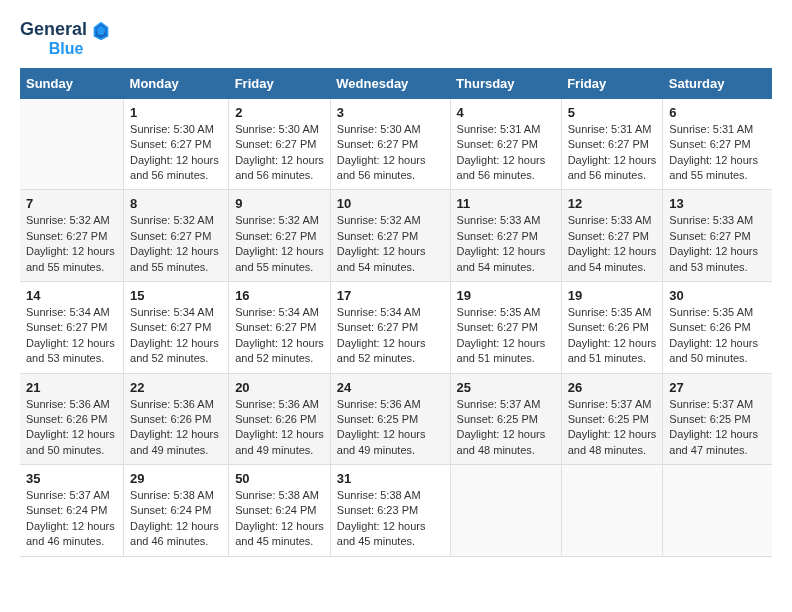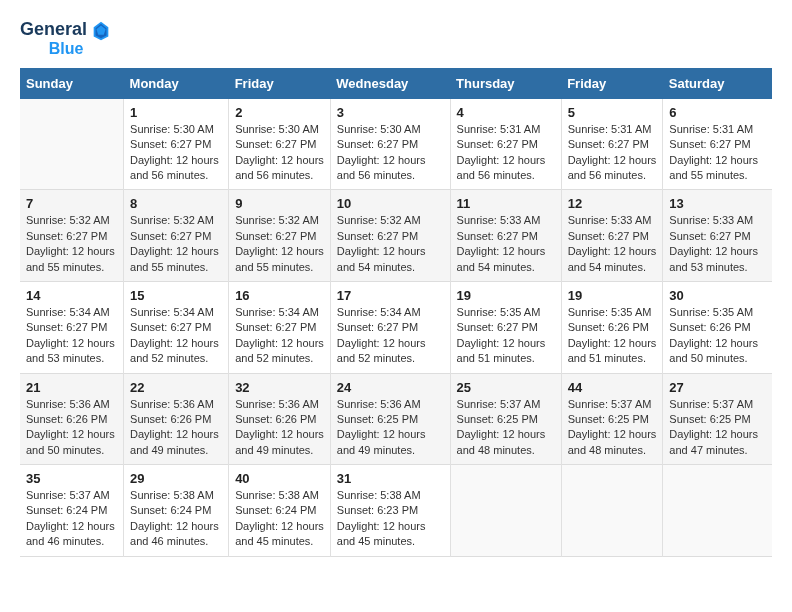--- a/index.html
+++ b/index.html
@@ -219,51 +219,51 @@
       <tr>
         <td>
           <div class="day-number">21</div>
           <div class="day-info">Sunrise: 5:36 AM<br>Sunset: 6:26 PM<br>Daylight: 12 hours and 50 minutes.</div>
         </td>
         <td>
           <div class="day-number">22</div>
           <div class="day-info">Sunrise: 5:36 AM<br>Sunset: 6:26 PM<br>Daylight: 12 hours and 49 minutes.</div>
         </td>
         <td>
-          <div class="day-number">32</div>
+          <div class="day-number">20</div>
           <div class="day-info">Sunrise: 5:36 AM<br>Sunset: 6:26 PM<br>Daylight: 12 hours and 49 minutes.</div>
         </td>
         <td>
           <div class="day-number">24</div>
           <div class="day-info">Sunrise: 5:36 AM<br>Sunset: 6:25 PM<br>Daylight: 12 hours and 49 minutes.</div>
         </td>
         <td>
           <div class="day-number">25</div>
           <div class="day-info">Sunrise: 5:37 AM<br>Sunset: 6:25 PM<br>Daylight: 12 hours and 48 minutes.</div>
         </td>
         <td>
-          <div class="day-number">44</div>
+          <div class="day-number">26</div>
           <div class="day-info">Sunrise: 5:37 AM<br>Sunset: 6:25 PM<br>Daylight: 12 hours and 48 minutes.</div>
         </td>
         <td>
           <div class="day-number">27</div>
           <div class="day-info">Sunrise: 5:37 AM<br>Sunset: 6:25 PM<br>Daylight: 12 hours and 47 minutes.</div>
         </td>
       </tr>
       <tr>
         <td>
           <div class="day-number">35</div>
           <div class="day-info">Sunrise: 5:37 AM<br>Sunset: 6:24 PM<br>Daylight: 12 hours and 46 minutes.</div>
         </td>
         <td>
           <div class="day-number">29</div>
           <div class="day-info">Sunrise: 5:38 AM<br>Sunset: 6:24 PM<br>Daylight: 12 hours and 46 minutes.</div>
         </td>
         <td>
-          <div class="day-number">40</div>
+          <div class="day-number">50</div>
           <div class="day-info">Sunrise: 5:38 AM<br>Sunset: 6:24 PM<br>Daylight: 12 hours and 45 minutes.</div>
         </td>
         <td>
           <div class="day-number">31</div>
           <div class="day-info">Sunrise: 5:38 AM<br>Sunset: 6:23 PM<br>Daylight: 12 hours and 45 minutes.</div>
         </td>
         <td class="empty-cell"></td>
         <td class="empty-cell"></td>
         <td class="empty-cell"></td>
       </tr>

